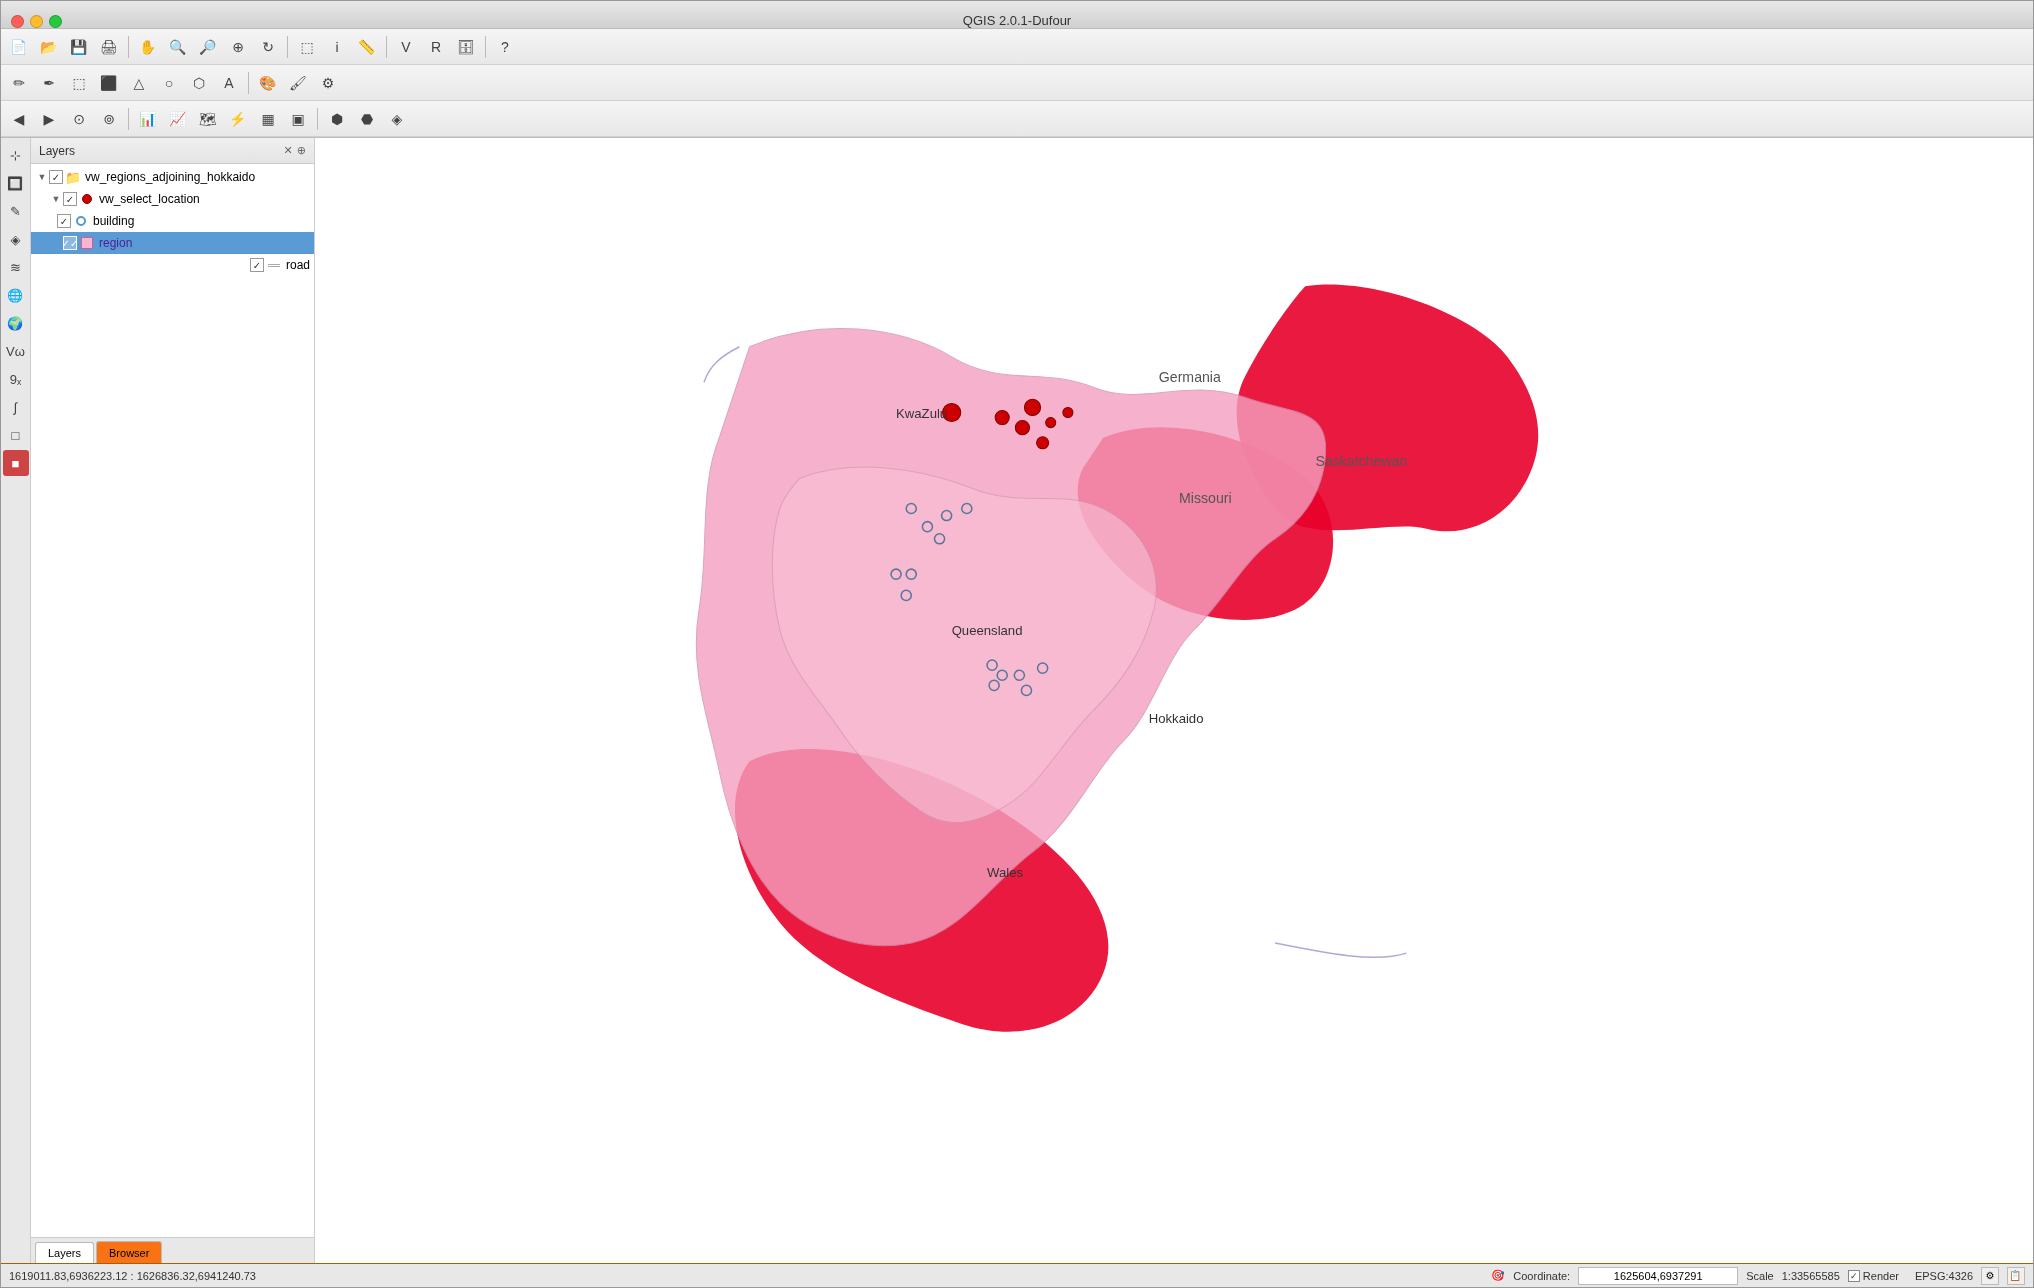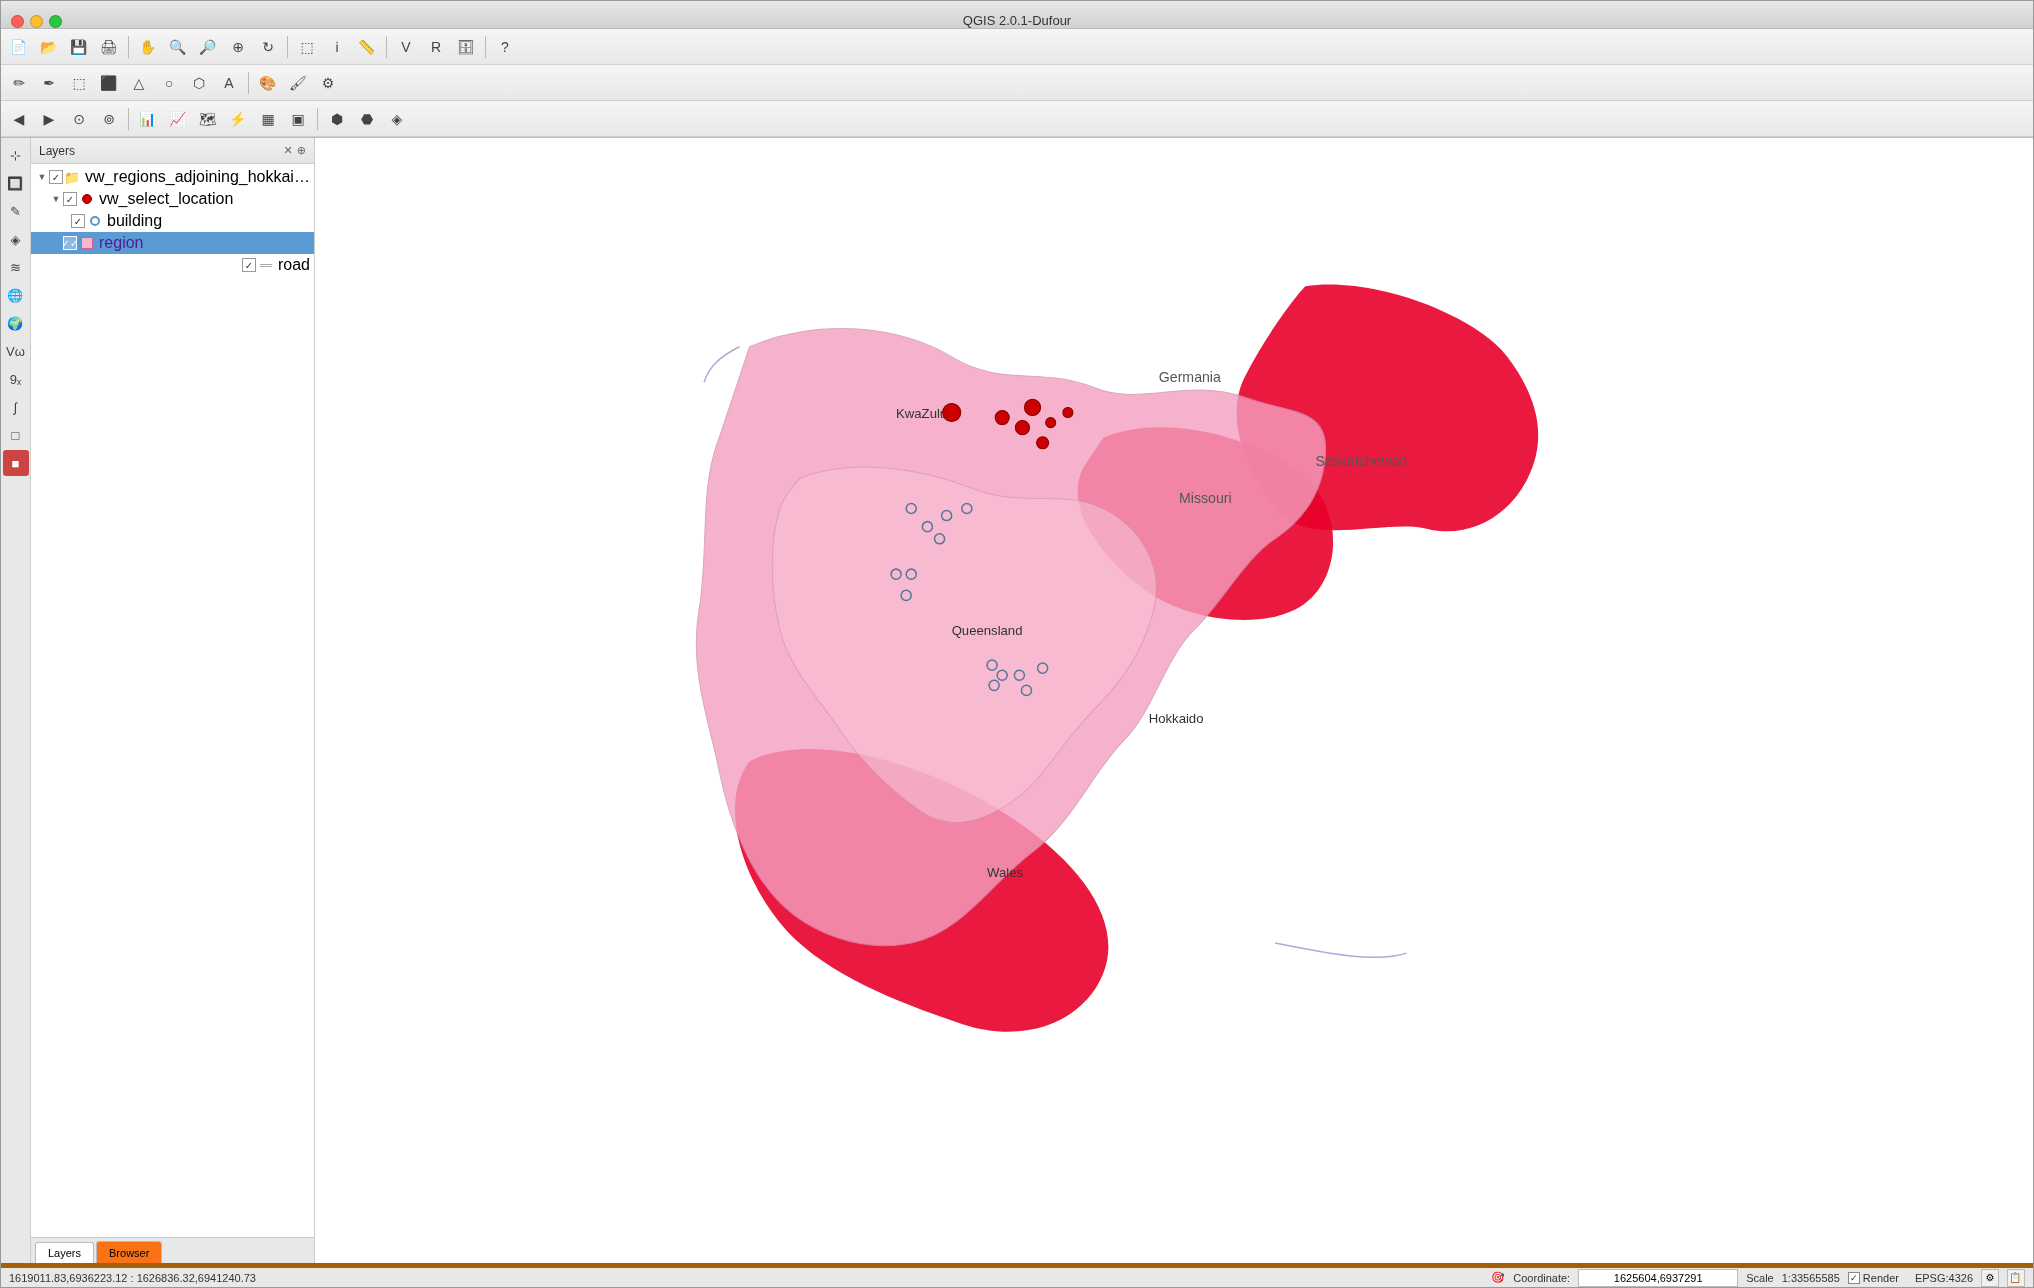--- a/index.html
+++ b/index.html
@@ -182,21 +182,21 @@
     .layer-icon {
       width: 16px;
       height: 16px;
       margin-right: 4px;
       flex-shrink: 0;
       display: flex;
       align-items: center;
       justify-content: center;
     }
     .layer-name {
-      font-size: 16px;
+      font-size: 12px;
       white-space: nowrap;
       overflow: hidden;
       text-overflow: ellipsis;
     }
     .layer-item.selected .layer-name {
       color: #4c1d95;
     }
     .icon-point-red {
       width: 10px;
       height: 10px;
@@ -262,21 +262,21 @@
       margin-right: 2px;
     }
     .tab-btn.active {
       background: white;
       border-bottom: 1px solid white;
       margin-bottom: -1px;
     }
     .status-bar {
       height: 24px;
       background: #e8e8e8;
-      border-top: 5px solid #a16207;
+      border-top: 1px solid #a16207;
       display: flex;
       align-items: center;
       padding: 0 8px;
       gap: 8px;
       font-size: 11px;
       color: #333;
     }
     .status-coord { flex: 1; }
     .status-render {
       display: flex;
@@ -418,21 +418,21 @@
 
         <div class="layer-item" style="padding-left:18px;">
           <span class="layer-expand">▼</span>
           <div class="layer-checkbox checked"></div>
           <div class="layer-icon">
             <div class="icon-point-red"></div>
           </div>
           <span class="layer-name">vw_select_location</span>
         </div>
 
-        <div class="layer-item" style="padding-left:26px;">
+        <div class="layer-item" style="padding-left:12px;">
           <span class="layer-expand"></span>
           <div class="layer-checkbox checked"></div>
           <div class="layer-icon">
             <div class="icon-point-blue"></div>
           </div>
           <span class="layer-name">building</span>
         </div>
 
         <div class="layer-item selected" style="padding-left:18px;">
           <span class="layer-expand"></span>

